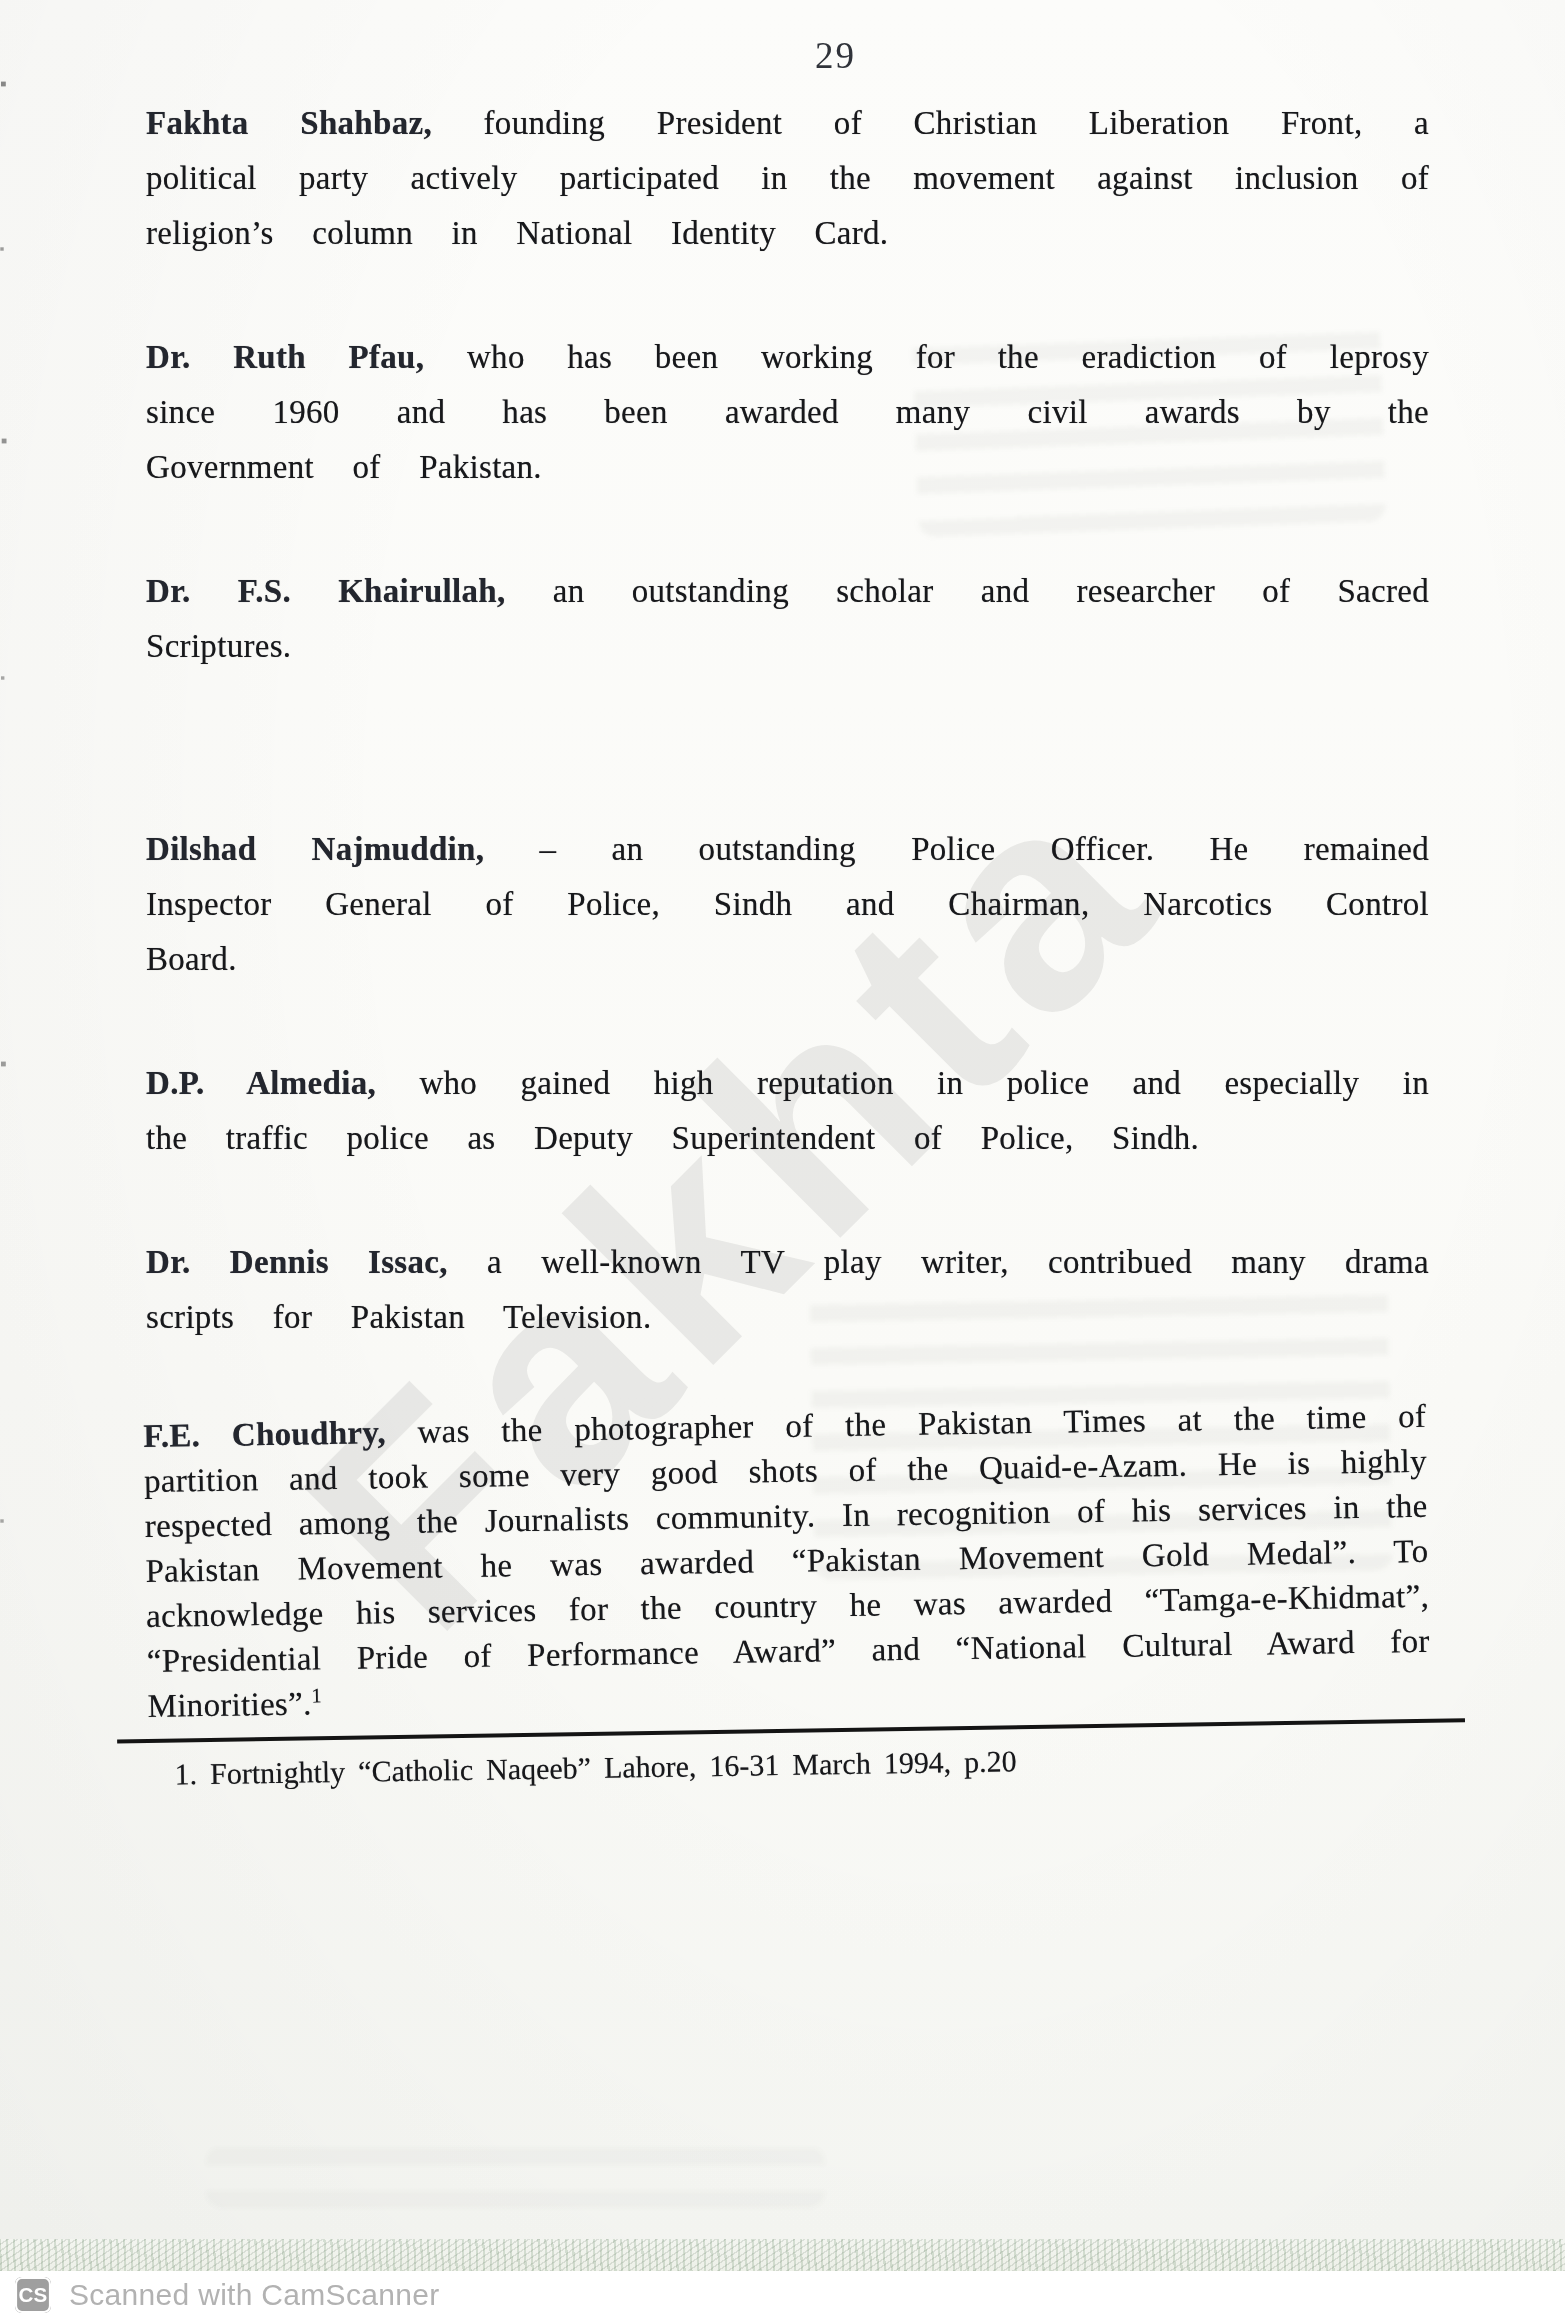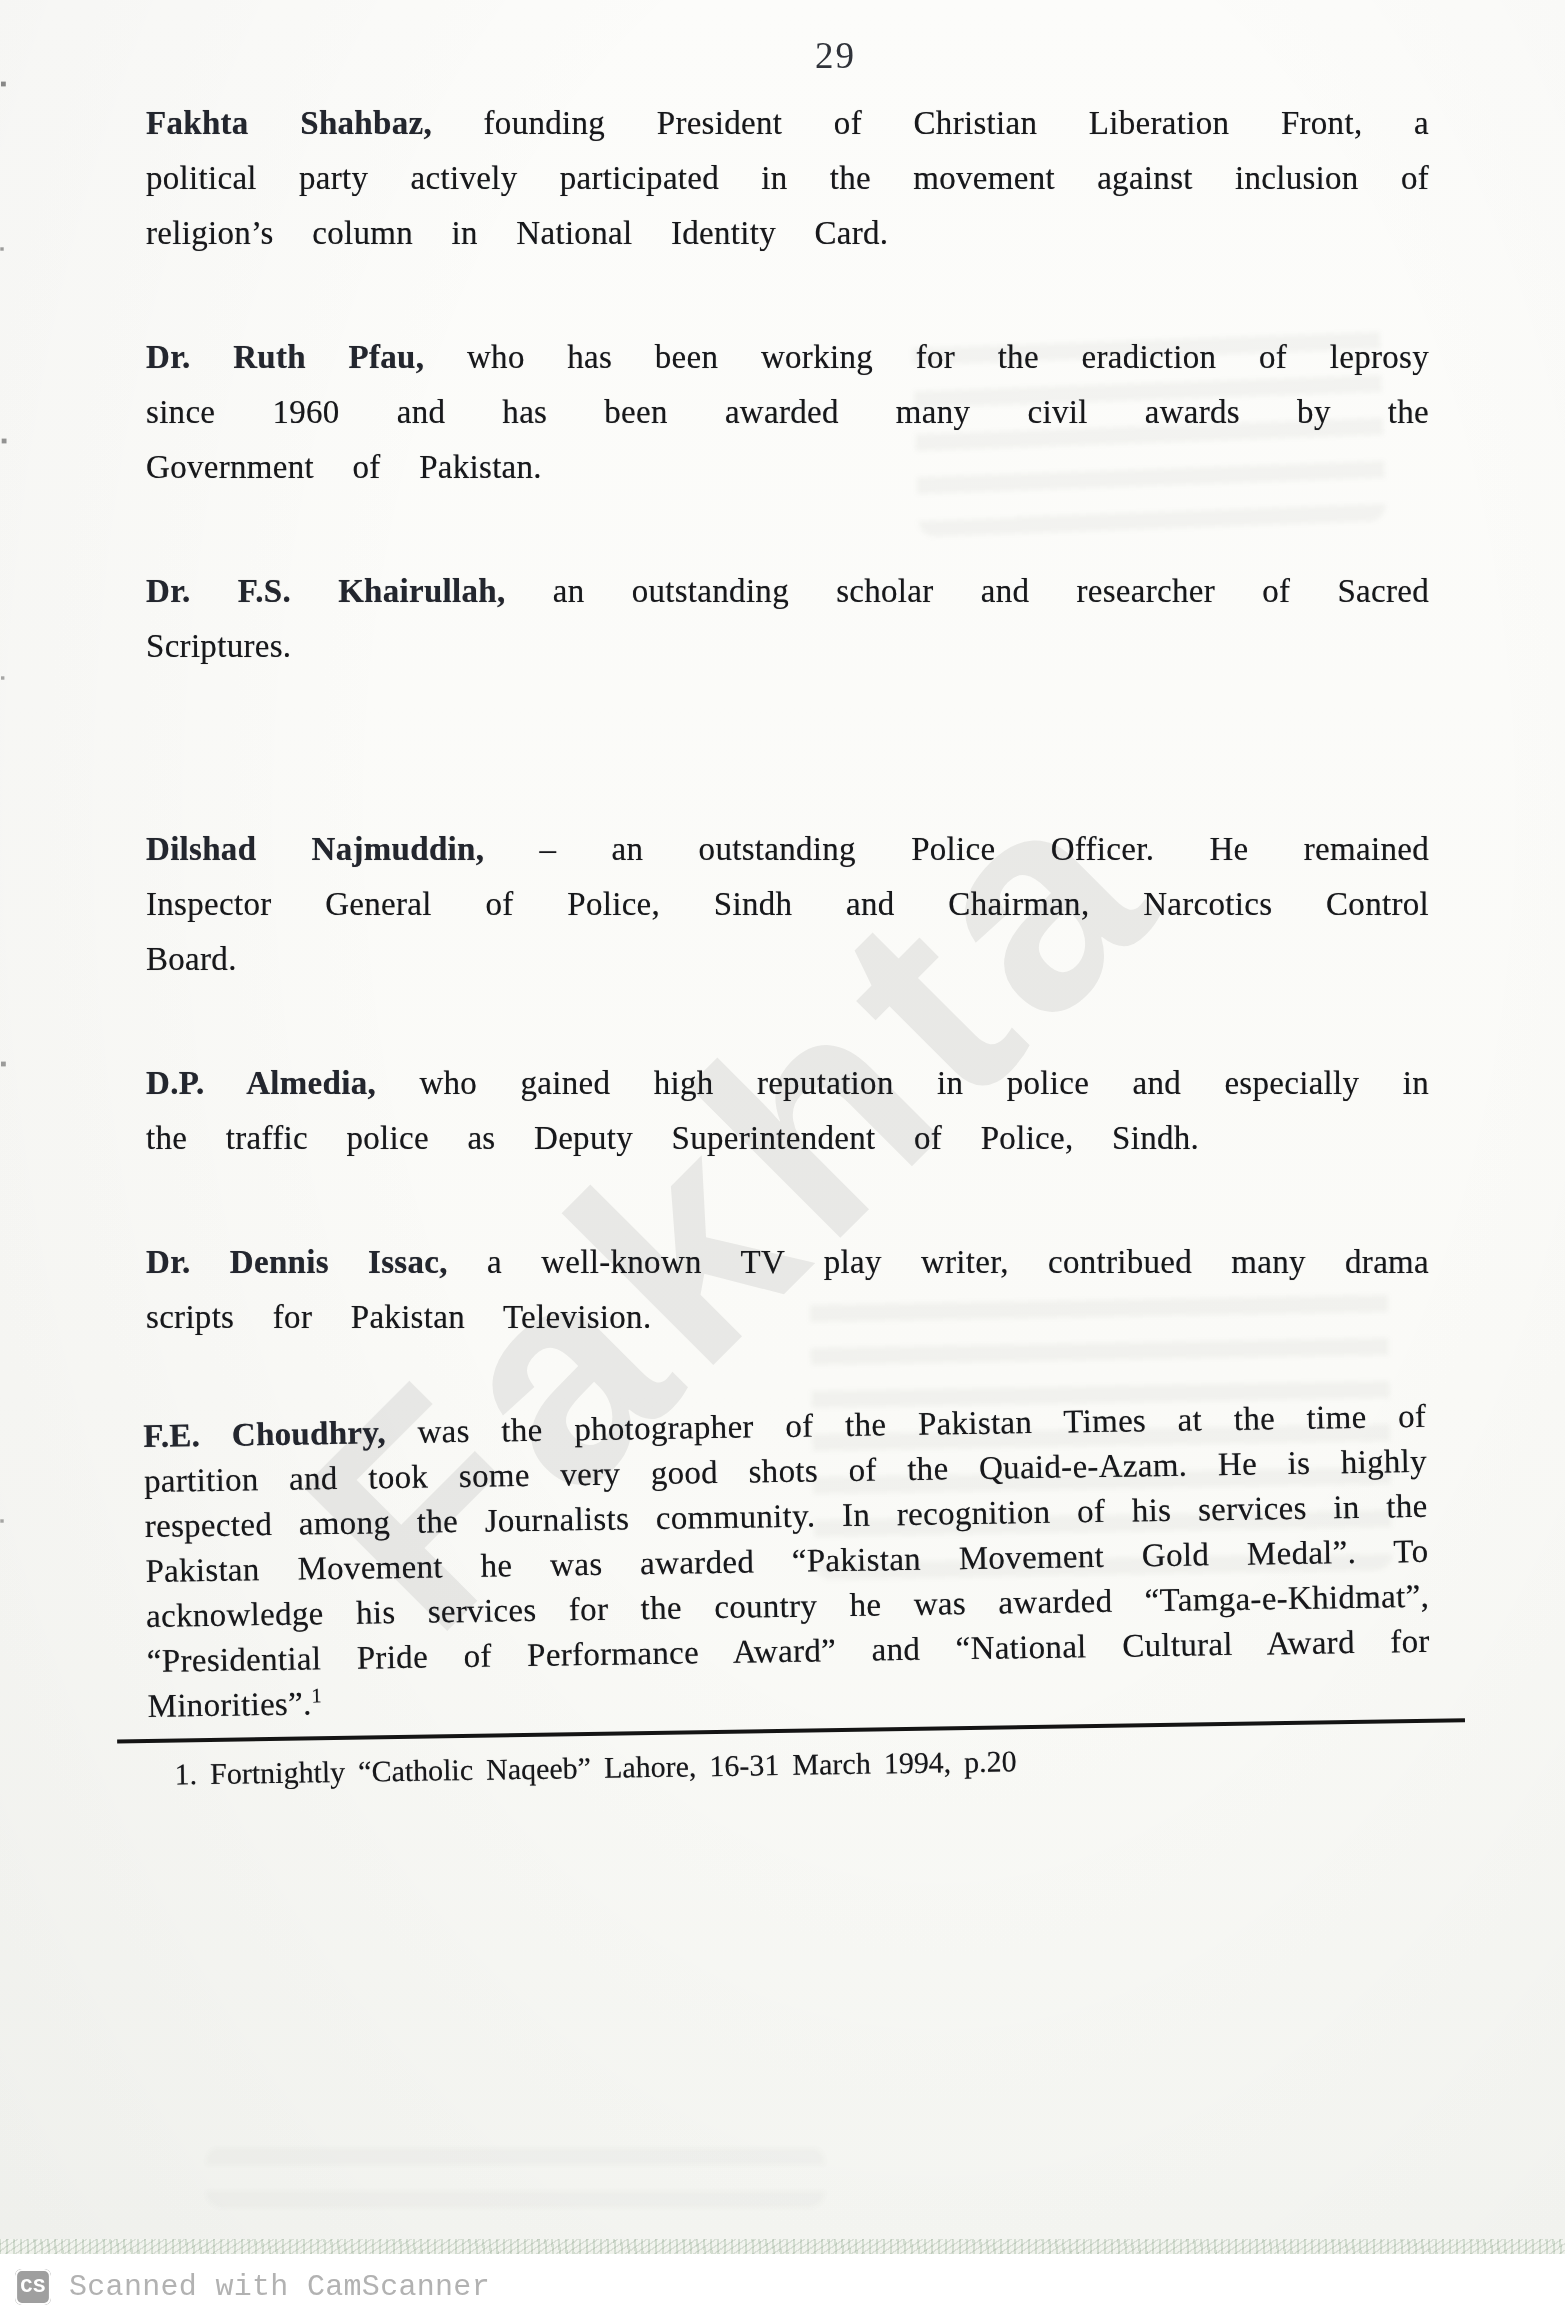--- a/index.html
+++ b/index.html
@@ -71,23 +71,23 @@
     background:transparent;
     box-shadow:
       1.4px 83px 0 1.4px rgba(45,45,45,0.55),
       0px 248px 0 0.7px rgba(45,45,45,0.45),
       2.1px 440px 0 1.4px rgba(45,45,45,0.5),
       0.7px 677px 0 0.7px rgba(45,45,45,0.4),
       1.4px 1063px 0 1.4px rgba(45,45,45,0.45),
       0px 1520px 0 0.7px rgba(45,45,45,0.4);
   }
   .cs-bar {
-    position:absolute; left:0; right:0; bottom:0; height:65px; z-index:4;
+    position:absolute; left:0; right:0; bottom:0; height:48px; z-index:4;
     background:#ffffff; display:flex; align-items:center;
-    font-family:Liberation Mono, monospace;
+    font-family:Liberation Sans, sans-serif;
   }
   .cs-logo {
     width:36px; height:36px; margin-left:15px; flex:0 0 auto;
     background:#9f9f9f; border-radius:6.9px;
     box-shadow:inset 0 0 0 2.1px #ffffff, inset 0 0 0 4.1px #9f9f9f;
     display:flex; align-items:center; justify-content:center;
     color:#ffffff; font-weight:bold; font-size:20.6px; letter-spacing:0.3px;
   }
   .cs-label { margin-left:18px; color:#b2b2b2; font-size:30px; letter-spacing:0.3px;text-align:center; }
 </style>

